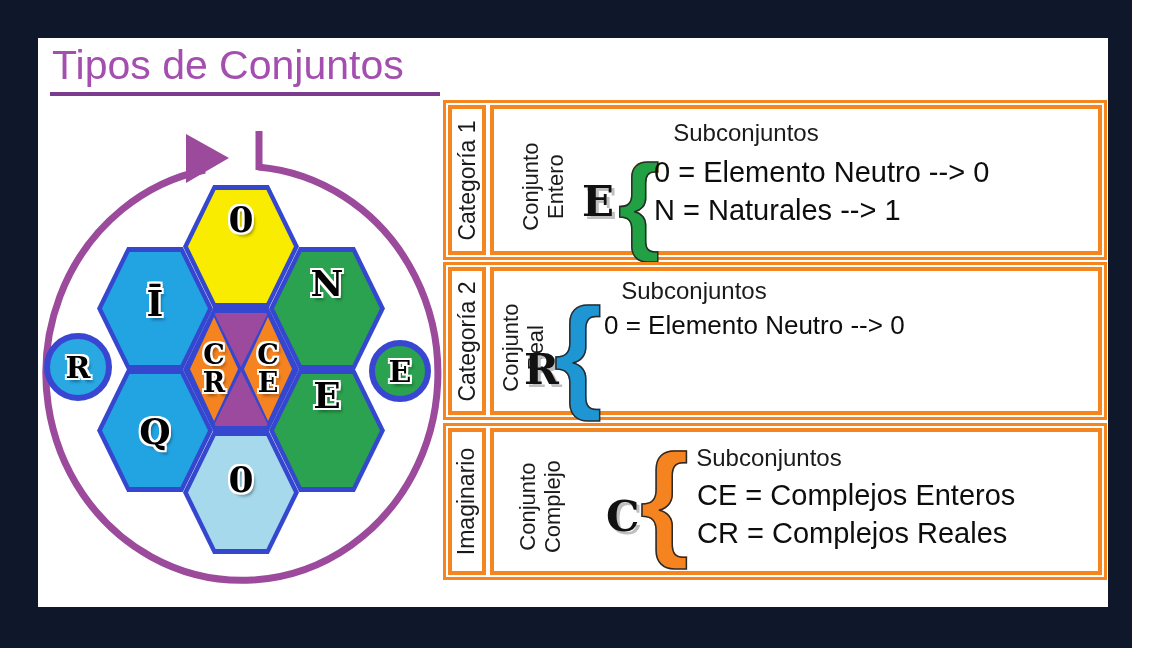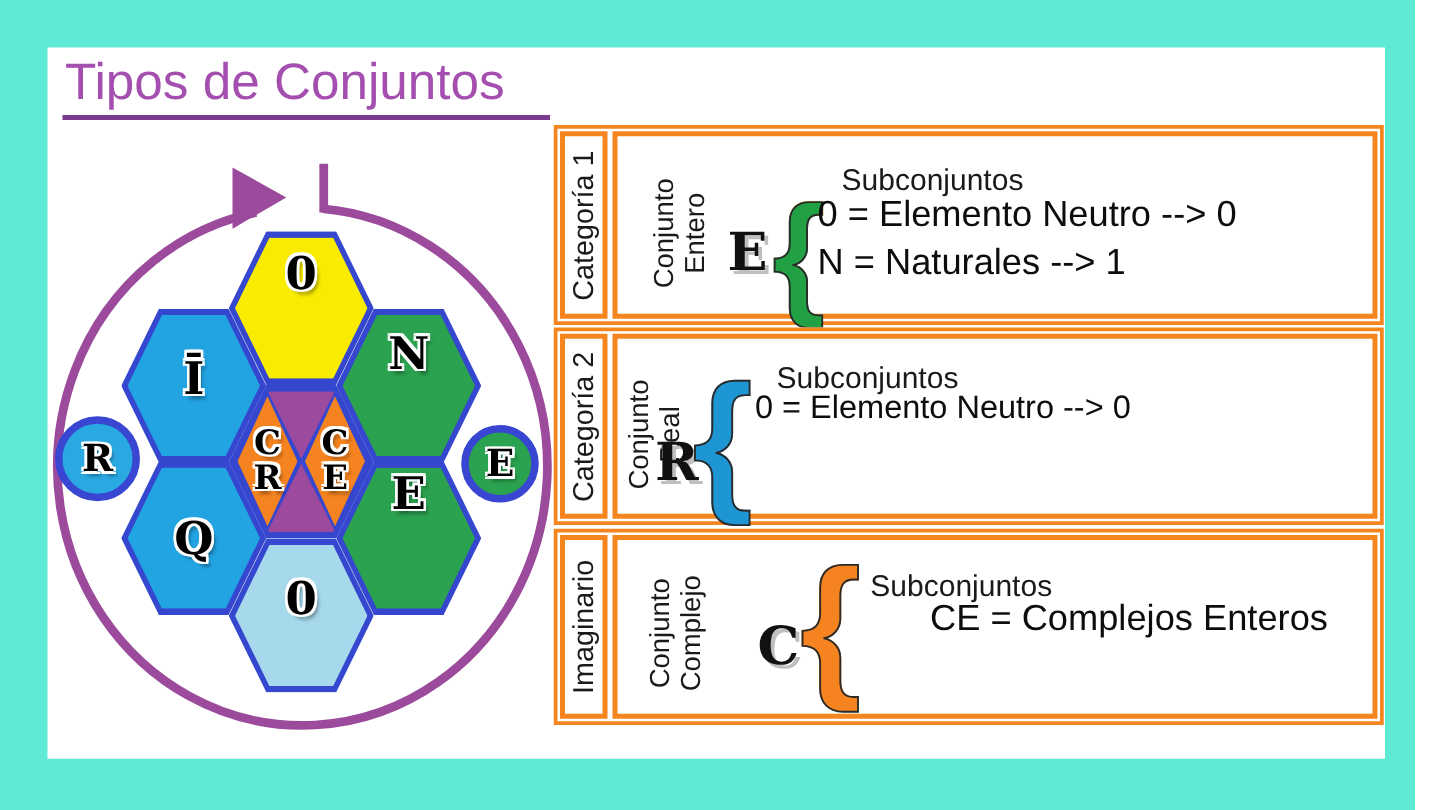--- a/index.html
+++ b/index.html
@@ -1,16 +1,16 @@
 <!DOCTYPE html>
 <html><head>
 <meta charset="utf-8">
 <style>
   html,body{margin:0;padding:0;}
-  .canvas{position:relative;width:1132px;height:648px;background:#5eead4;overflow:hidden;
+  .canvas{position:relative;width:1132px;height:648px;background:#0f172a;overflow:hidden;
           font-family:"Liberation Sans",sans-serif;}
   .content{position:absolute;left:38px;top:38px;width:1070px;height:569px;background:#ffffff;}
 
   
   .title{position:absolute;left:50px;top:42px;font-size:41px;color:#a44fb0;
          border-bottom:4px solid #7b3c8e;padding:0 36px 3px 2px;white-space:nowrap;}
 
   
   .arcsvg{position:absolute;left:0;top:0;}
 
@@ -87,30 +87,30 @@
   .p2 .brace{left:60px;top:24px;font-size:124px;color:#1f96d4;}
   .p3 .brace{left:146px;top:10px;font-size:126px;color:#f58420;}
   @supports (-webkit-background-clip: text) {
     .brace{-webkit-background-clip:text;background-clip:text;color:transparent;
            -webkit-text-stroke:1.5px #2a2a2a;}
     .p1 .brace{background-image:linear-gradient(180deg,#fbe400 0 20%,#21a143 20% 100%);}
     .p2 .brace{background-image:linear-gradient(180deg,#aed9f2 0 18%,#1f96d4 18% 100%);}
     .p3 .brace{background-image:linear-gradient(180deg,#f58420 0 100%);}
   }
 
-  .subtitle{position:absolute;font-size:24px;color:#1a1a1a;width:300px;text-align:center;margin-top:12px;}
+  .subtitle{position:absolute;font-size:24px;color:#1a1a1a;width:300px;text-align:center;}
   .p1 .subtitle{left:102px;top:10px;}
   .p2 .subtitle{left:50px;top:6px;}
   .p3 .subtitle{left:125px;top:12px;}
 
   .items{position:absolute;color:#0d0d0d;}
   .items div{white-space:nowrap;}
   .p1 .items{left:160px;top:44px;font-size:29px;line-height:38px;}
   .p2 .items{left:110px;top:36px;font-size:26px;line-height:37px;}
-  .p3 .items{left:203px;top:44px;font-size:29px;line-height:38px;margin-left:47px;}
+  .p3 .items{left:203px;top:44px;font-size:29px;line-height:38px;}
 </style>
 </head>
 <body>
 
 <div class="canvas">
   <div class="content"></div>
 
   <div class="title">Tipos de Conjuntos</div>
 
   <svg class="arcsvg" width="1152" height="648" viewBox="0 0 1152 648">
@@ -210,16 +210,17 @@
         <div class="setname-inner">
           <div>Conjunto</div>
           <div>Complejo</div>
         </div>
       </div>
       <div class="setletter">C</div>
       <div class="brace">{</div>
       <div class="subtitle">Subconjuntos</div>
       <div class="items">
         <div>CE = Complejos Enteros</div>
+        <div>CR = Complejos Reales</div>
       </div>
     </div>
   </div>
 </div>
 
 </body></html>

